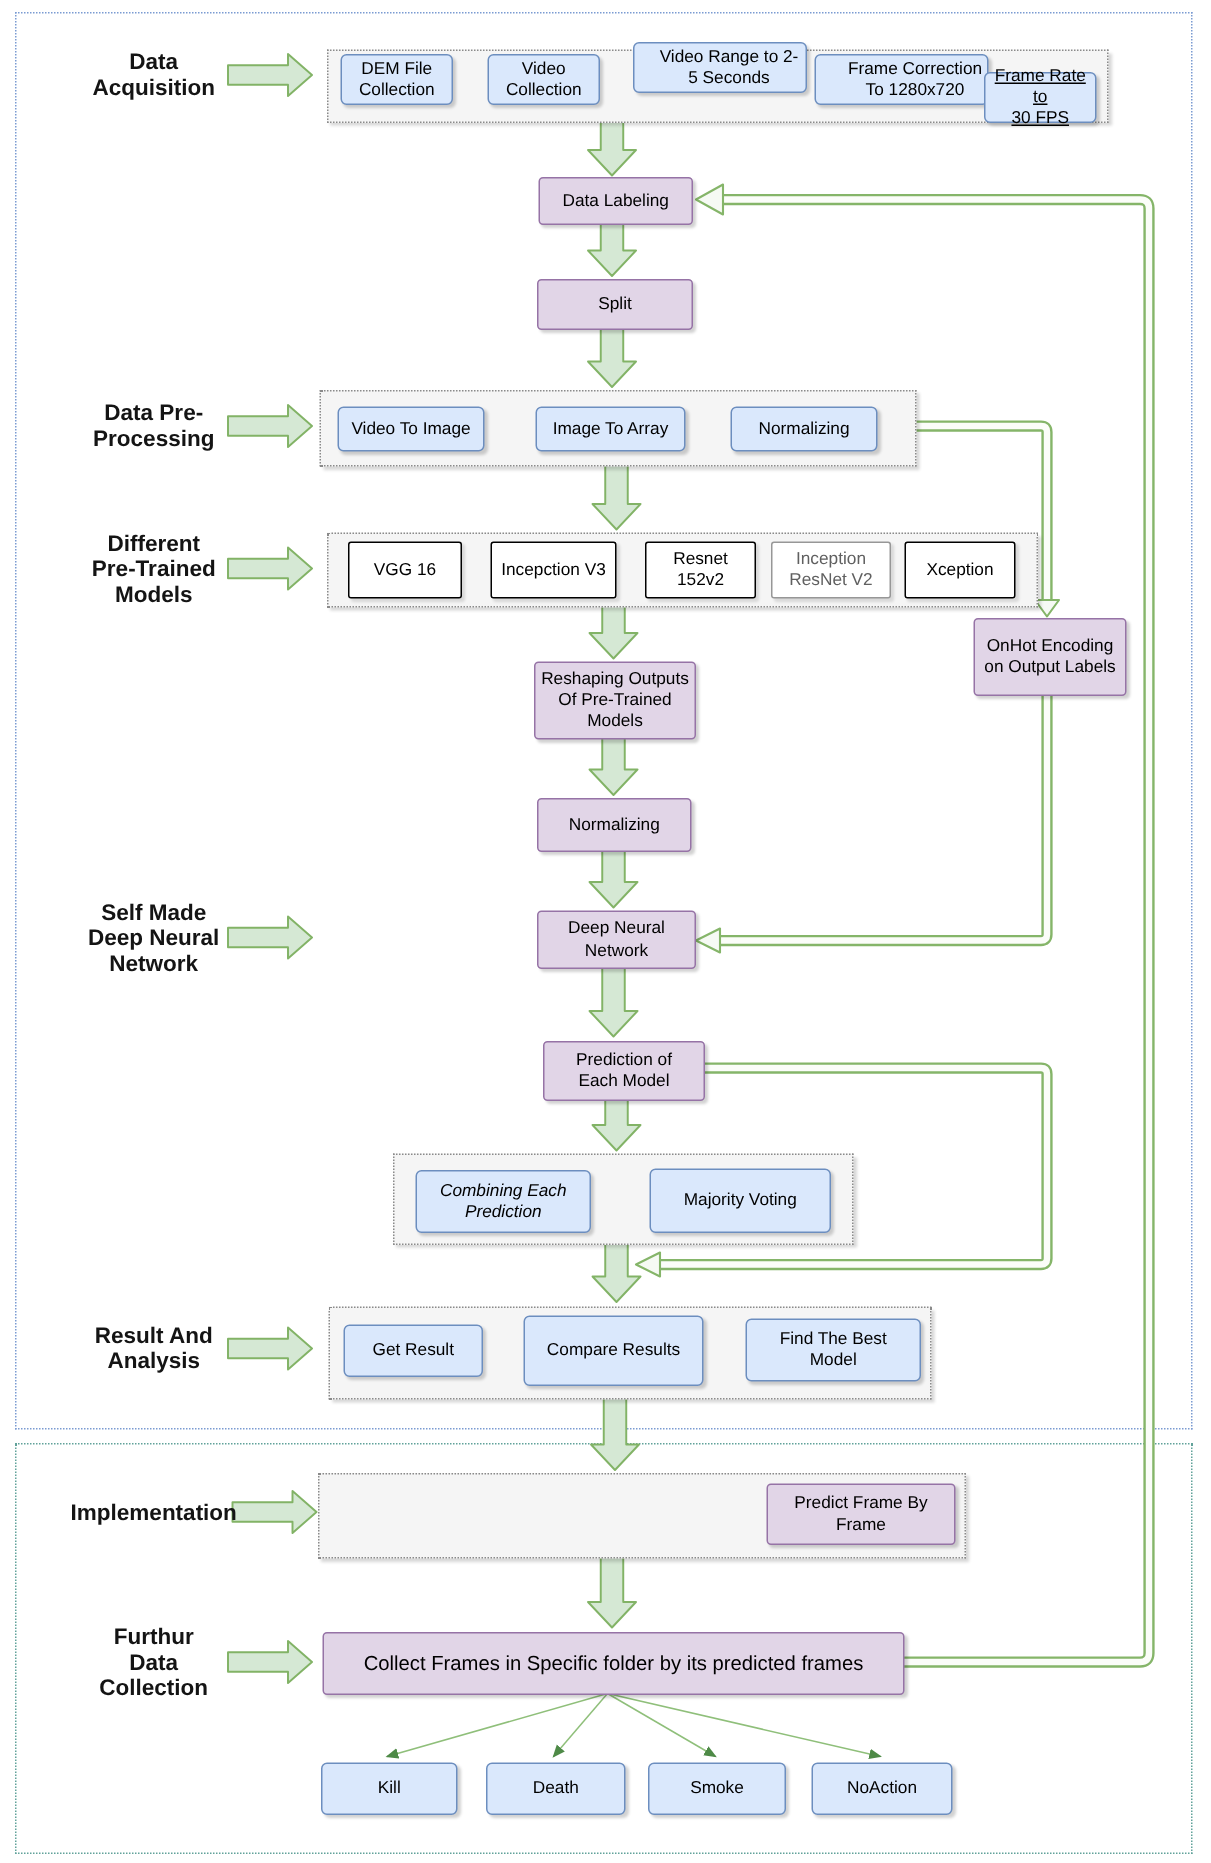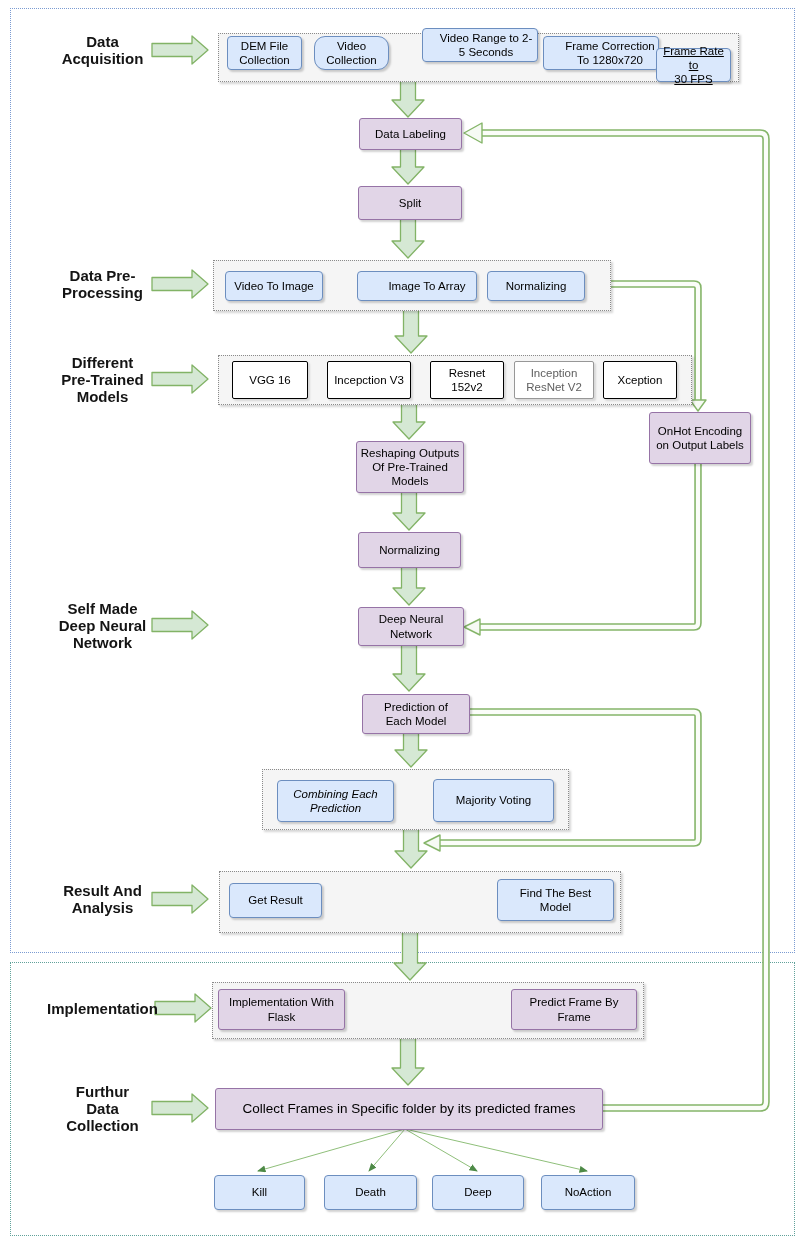--- a/index.html
+++ b/index.html
@@ -104,34 +104,34 @@
 Network</div>
   <div class="slabel" style="left:25px;top:877px;width:155px;height:44px;">Result And
 Analysis</div>
   <div class="slabel" style="left:25px;top:999px;width:155px;height:18px;">Implementation</div>
   <div class="slabel" style="left:25px;top:1081px;width:155px;height:54px;">Furthur
 Data
 Collection</div>
 
   <div class="node blue" style="left:227px;top:36px;width:73px;height:32px;">DEM File
 Collection</div>
-  <div class="node blue" style="left:314px;top:36px;width:73px;height:32px;border-radius:11px;">Video
+  <div class="node blue" style="left:325px;top:36px;width:73px;height:32px;">Video
 Collection</div>
   <div class="node blue" style="left:422px;top:28px;width:102px;height:32px;padding-left:12px;">Video Range to 2-
 5 Seconds</div>
   <div class="node blue" style="left:543px;top:36px;width:96px;height:32px;padding-left:18px;">Frame Correction
 To 1280x720</div>
   <div class="node blue" style="left:656px;top:48px;width:73px;height:32px;text-decoration:underline;">Frame Rate to
 30 FPS</div>
 
   <div class="node purple" style="left:359px;top:118px;width:101px;height:30px;">Data Labeling</div>
   <div class="node purple" style="left:358px;top:186px;width:102px;height:32px;">Split</div>
 
   <div class="node blue" style="left:225px;top:271px;width:96px;height:28px;">Video To Image</div>
-  <div class="node blue" style="left:357px;top:271px;width:98px;height:28px;padding-left:20px;">Image To Array</div>
+  <div class="node blue" style="left:357px;top:271px;width:98px;height:28px;">Image To Array</div>
   <div class="node blue" style="left:487px;top:271px;width:96px;height:28px;">Normalizing</div>
 
   <div class="node white" style="left:232px;top:361px;width:74px;height:36px;">VGG 16</div>
   <div class="node white" style="left:327px;top:361px;width:82px;height:36px;">Incepction V3</div>
   <div class="node white" style="left:430px;top:361px;width:72px;height:36px;">Resnet
 152v2</div>
   <div class="node white muted" style="left:514px;top:361px;width:78px;height:36px;">Inception
 ResNet V2</div>
   <div class="node white" style="left:603px;top:361px;width:72px;height:36px;">Xception</div>
 
@@ -145,27 +145,26 @@
   <div class="node purple" style="left:358px;top:607px;width:104px;height:37px;">Deep Neural
 Network</div>
   <div class="node purple" style="left:362px;top:694px;width:106px;height:38px;">Prediction of
 Each Model</div>
 
   <div class="node blue" style="left:277px;top:780px;width:115px;height:40px;font-style:italic;">Combining Each
 Prediction</div>
   <div class="node blue" style="left:433px;top:779px;width:119px;height:41px;">Majority Voting</div>
 
   <div class="node blue" style="left:229px;top:883px;width:91px;height:33px;text-align:right;">Get Result</div>
+  <div class="node blue" style="left:349px;top:877px;width:118px;height:45px;">Compare Results</div>
   <div class="node blue" style="left:497px;top:879px;width:115px;height:40px;">Find The Best
 Model</div>
 
-  <div class="node purple" style="left:218px;top:989px;width:125px;height:39px;">Implementation With
-Flask</div>
   <div class="node purple" style="left:511px;top:989px;width:124px;height:39px;">Predict Frame By
 Frame</div>
 
   <div class="node purple big" style="left:215px;top:1088px;width:386px;height:40px;">Collect Frames in Specific folder by its predicted frames</div>
 
   <div class="node blue" style="left:214px;top:1175px;width:89px;height:33px;">Kill</div>
   <div class="node blue" style="left:324px;top:1175px;width:91px;height:33px;">Death</div>
-  <div class="node blue" style="left:432px;top:1175px;width:90px;height:33px;">Deep</div>
+  <div class="node blue" style="left:432px;top:1175px;width:90px;height:33px;">Smoke</div>
   <div class="node blue" style="left:541px;top:1175px;width:92px;height:33px;">NoAction</div>
 </div>
 
 </body></html>

